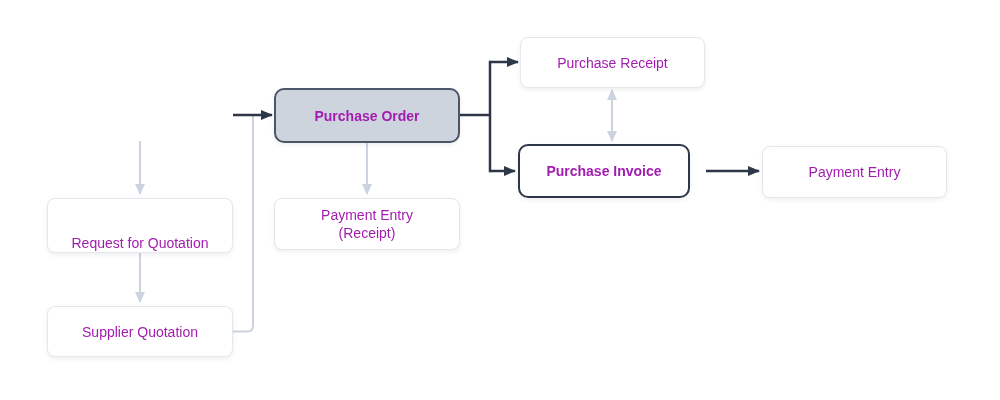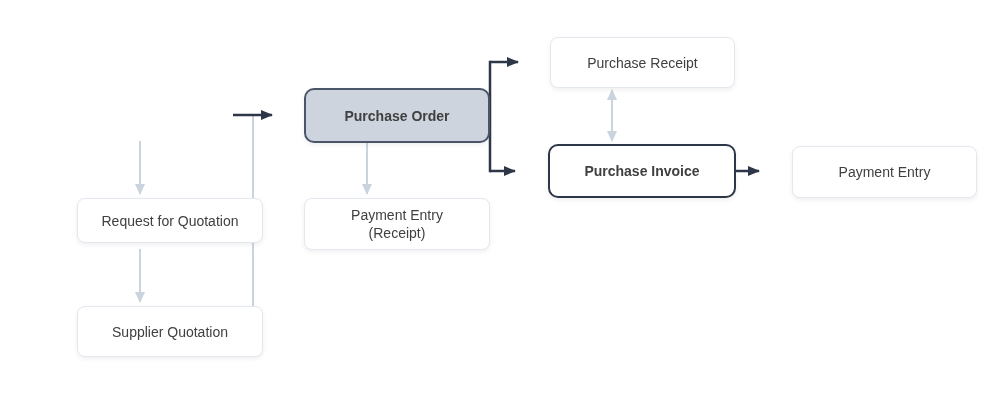--- a/index.html
+++ b/index.html
@@ -30,24 +30,23 @@
     border: 1px solid #e3e8ee;
     border-radius: 8px;
     box-shadow: 0 2px 4px rgba(45,55,72,0.08);
     display: flex;
     flex-direction: column;
     align-items: center;
     justify-content: center;
     text-align: center;
     font-size: 14px;
     font-weight: 500;
-    color: #404040;
+    color: #a21caf;
     line-height: 18px;
     cursor: pointer;
-    margin-left: 30px;
   }
   .node.highlight {
     background: #cdd4dd;
     border: 2px solid #4a5568;
     border-radius: 10px;
     font-weight: 700;
   }
   .node.strong {
     background: #ffffff;
     border: 2px solid #2d3748;
@@ -81,42 +80,42 @@
 
     <path d="M233 115 H272" fill="none" stroke="#2d3748" stroke-width="2.5" marker-end="url(#arrow-dark)"></path>
     <path d="M460 115 H490" fill="none" stroke="#2d3748" stroke-width="2.5"></path>
     <path d="M490 62 V171" fill="none" stroke="#2d3748" stroke-width="2.5" stroke-linecap="square"></path>
     <path d="M490 62 H518" fill="none" stroke="#2d3748" stroke-width="2.5" marker-end="url(#arrow-dark)"></path>
     <path d="M490 171 H515" fill="none" stroke="#2d3748" stroke-width="2.5" marker-end="url(#arrow-dark)"></path>
     <path d="M706 171 H759" fill="none" stroke="#2d3748" stroke-width="2.5" marker-end="url(#arrow-dark)"></path>
   </svg>
 
 
-  <div class="node" style="left:47px; top:198px; width:186px; height:45px;">
+  <div class="node" style="left:47px; top:198px; width:186px; height:55px;justify-content:flex-end;">
     <span>Request for Quotation</span>
   </div>
 
   <div class="node highlight" style="left:274px; top:88px; width:186px; height:55px;">
     <span>Purchase Order</span>
   </div>
 
   <div class="node" style="left:47px; top:306px; width:186px; height:51px;">
     <span>Supplier Quotation</span>
   </div>
 
   <div class="node" style="left:274px; top:198px; width:186px; height:52px;">
     <span>Payment Entry</span>
     <span>(Receipt)</span>
   </div>
 
   <div class="node" style="left:520px; top:37px; width:185px; height:51px;">
     <span>Purchase Receipt</span>
   </div>
 
-  <div class="node strong" style="left:518px; top:144px; width:188px; height:54px;">
+  <div class="node strong" style="left:518px; top:144px; width:172px; height:54px;">
     <span>Purchase Invoice</span>
   </div>
 
   <div class="node" style="left:762px; top:146px; width:185px; height:52px;">
     <span>Payment Entry</span>
   </div>
 
 </div>
 
 </body></html>

